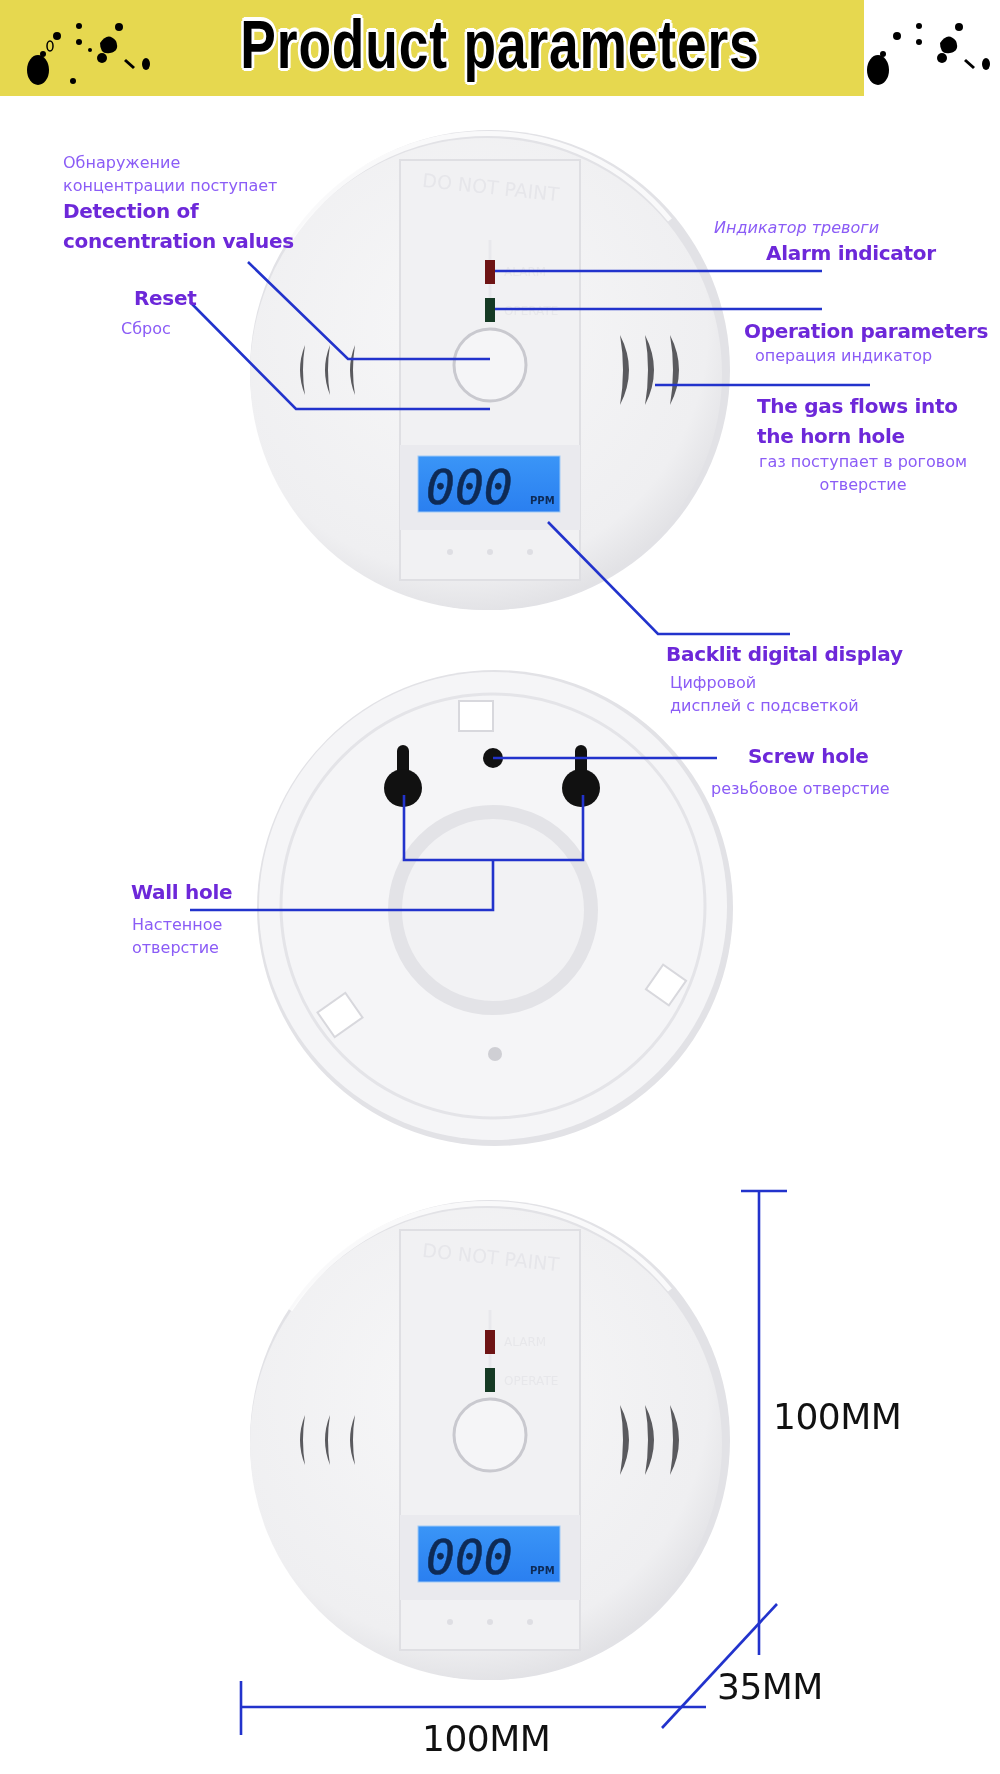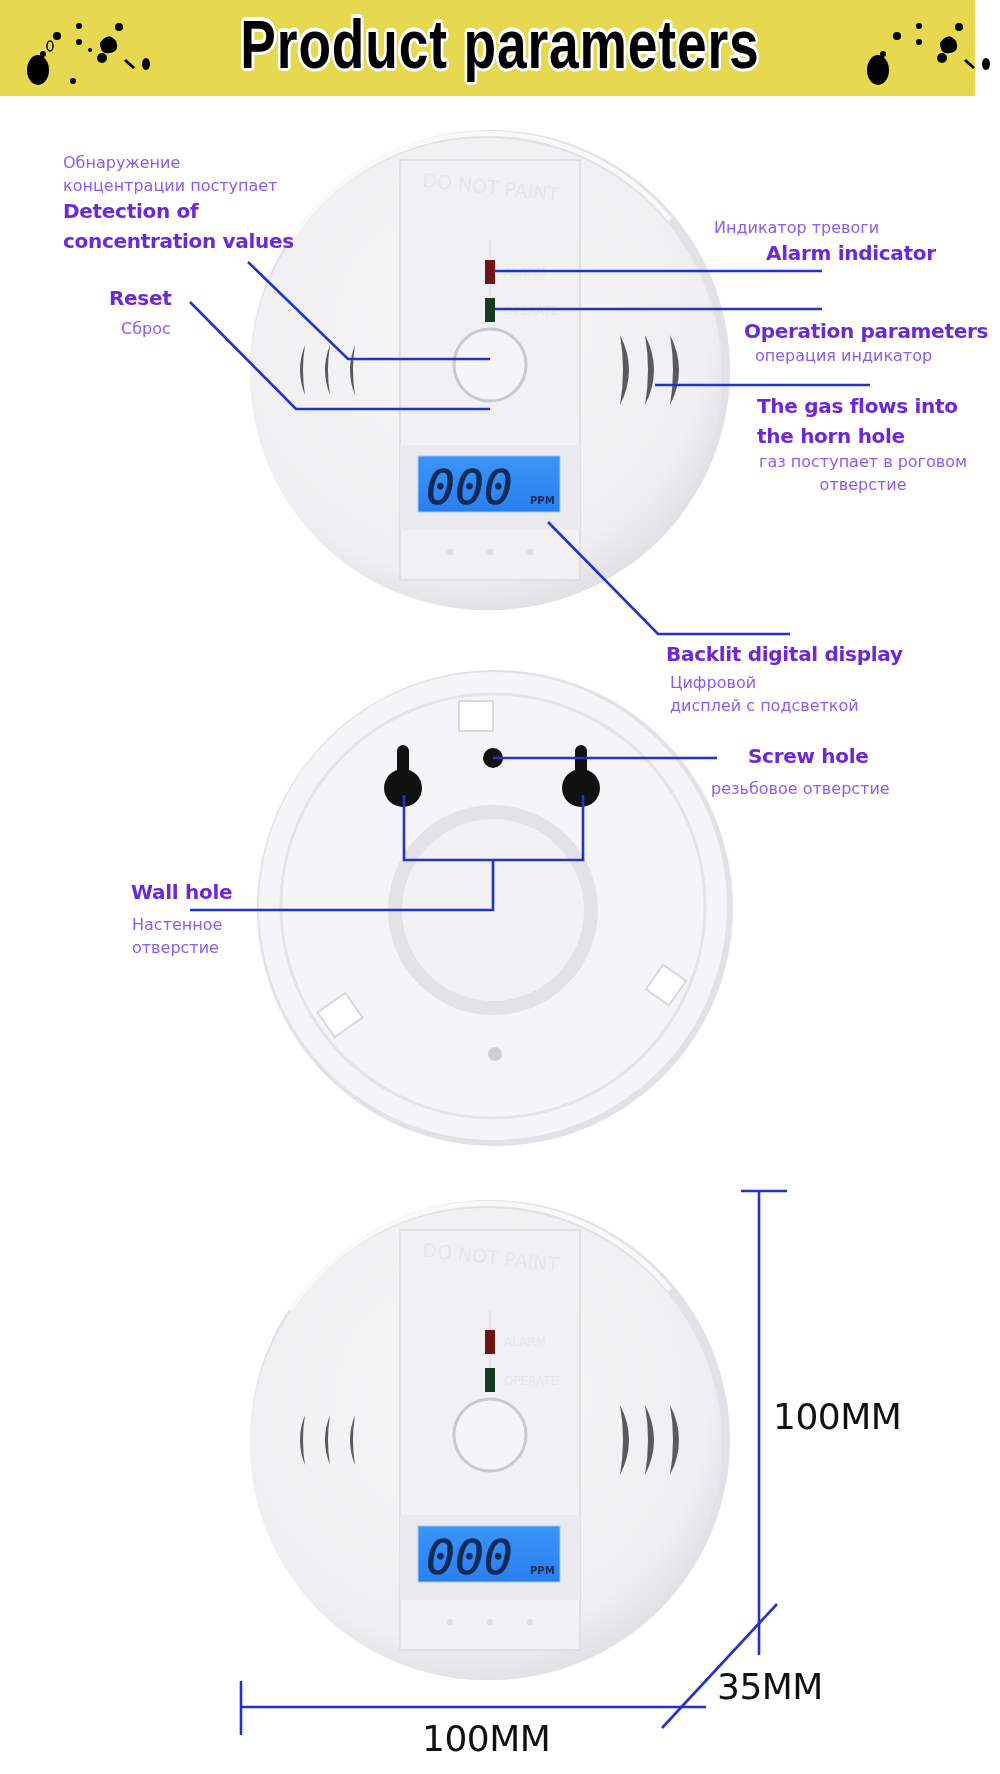--- a/index.html
+++ b/index.html
@@ -1,17 +1,17 @@
 <!DOCTYPE html>
 <html><head>
 <meta charset="utf-8">
 <style>
   html, body { margin: 0; padding: 0; background: #ffffff; }
   body { width: 1000px; height: 1774px; position: relative; overflow: hidden; font-family: "DejaVu Sans", sans-serif; }
-  .banner { position: absolute; left: 0; top: 0; width: 975px; height: 96px; background: #e6d84f; }
+  .banner { position: absolute; left: 0; top: 0; width: 864px; height: 96px; background: #e6d84f; }
   .banner-title {
     position: absolute; left: 0; top: 8px; width: 1000px; text-align: center;
     font-family: "Liberation Sans", sans-serif; font-weight: bold; font-size: 62px;
     color: #000; letter-spacing: 1px; transform: scaleX(0.86) scaleY(1.12);
     -webkit-text-stroke: 0; text-shadow: 0 0 3px #fff, 2px 2px 0 #fff, -2px -2px 0 #fff, 2px -2px 0 #fff, -2px 2px 0 #fff, 0 3px 0 #fff, 0 -3px 0 #fff, 3px 0 0 #fff, -3px 0 0 #fff;
   }
   .splat { position: absolute; top: 8px; width: 140px; height: 80px; }
   .splat-left { left: 10px; }
   .splat-right { left: 850px; }
   svg.overlay { position: absolute; left: 0; top: 0; }
@@ -145,24 +145,24 @@
 </svg>
 
 <div class="lbl ru" style="left:63px; top:151px;">
   <div>Обнаружение</div>
   <div>концентрации поступает</div>
 </div>
 <div class="lbl en" style="left:63px; top:196px;">
   <div>Detection of</div>
   <div>concentration values</div>
 </div>
-<div class="lbl en" style="left:109px; top:283px;">Reset</div>
+<div class="lbl en" style="left:134px; top:283px;">Reset</div>
 <div class="lbl ru" style="left:121px; top:317px;">Сброс</div>
 
-<div class="lbl ru" style="left:714px; top:216px;">Индикатор тревоги</div>
+<div class="lbl ru" style="left:714px; top:216px;font-style:italic;">Индикатор тревоги</div>
 <div class="lbl en" style="left:724px; top:238px;margin-left:42px;">Alarm indicator</div>
 
 <div class="lbl en" style="left:744px; top:316px;">Operation parameters</div>
 <div class="lbl ru" style="left:755px; top:344px;">операция индикатор</div>
 
 <div class="lbl en" style="left:757px; top:391px;">
   <div>The gas flows into</div>
   <div>the horn hole</div>
 </div>
 <div class="lbl ru" style="left:759px; top:450px;text-align:center;">

